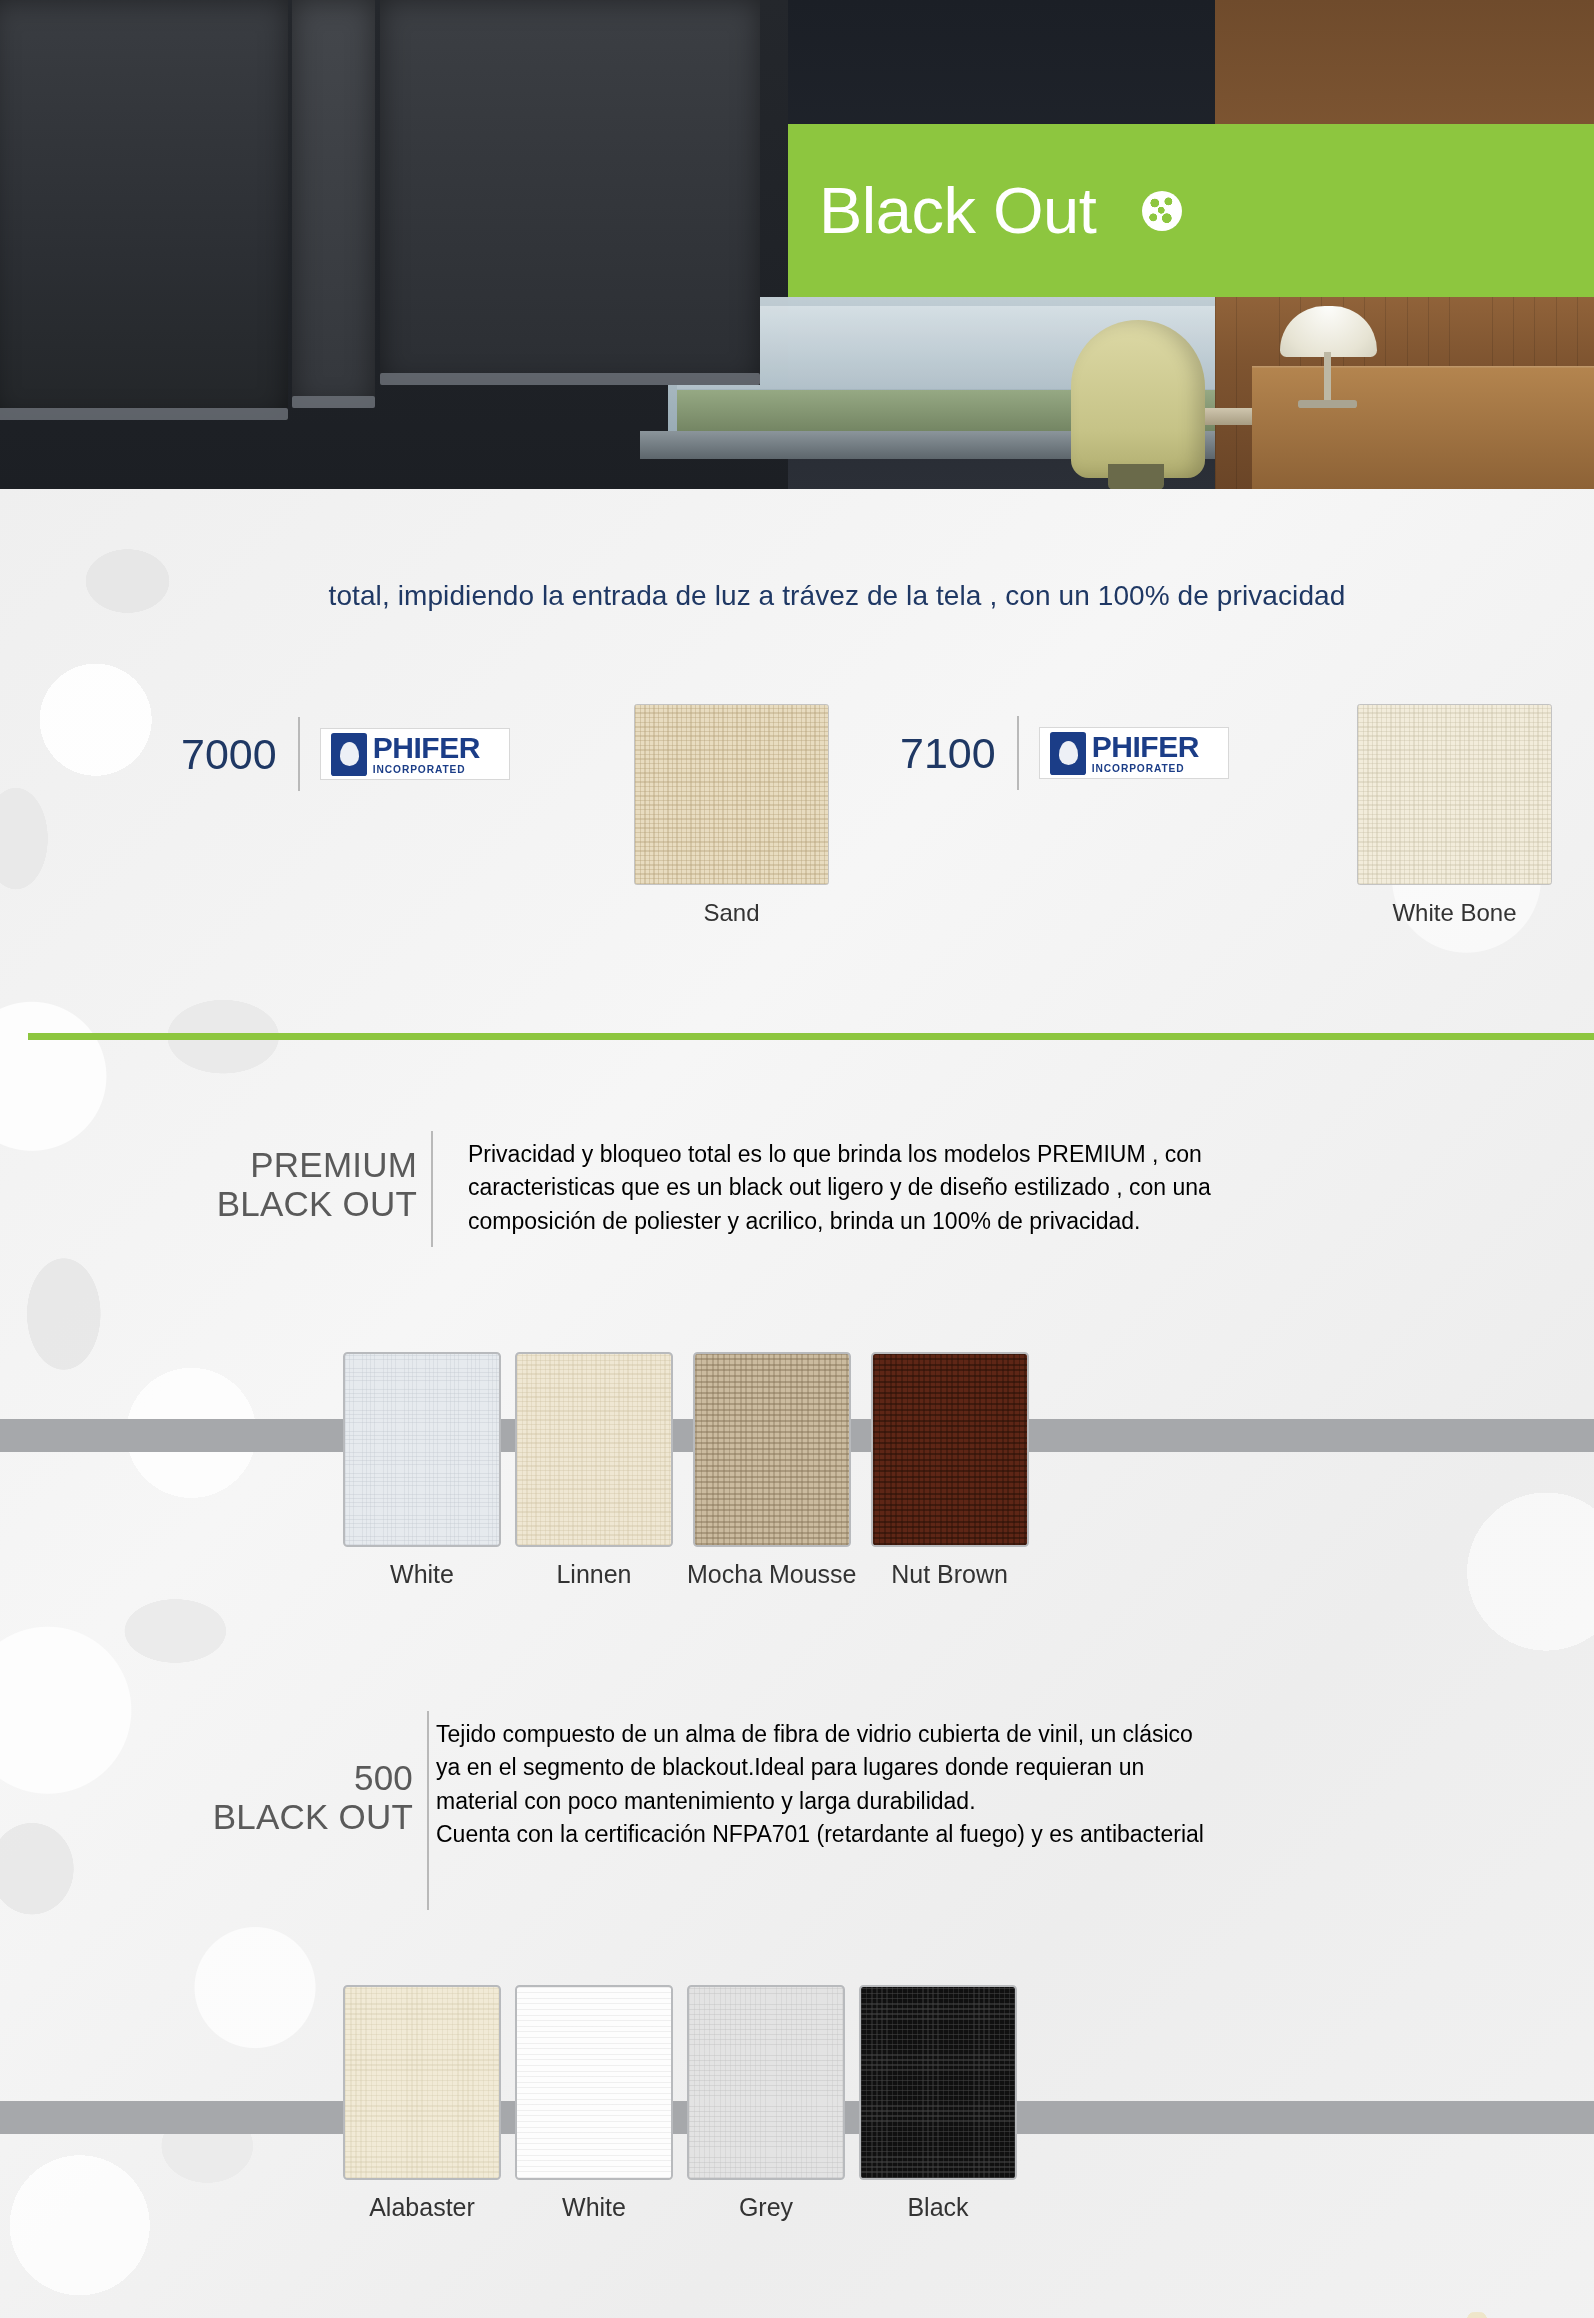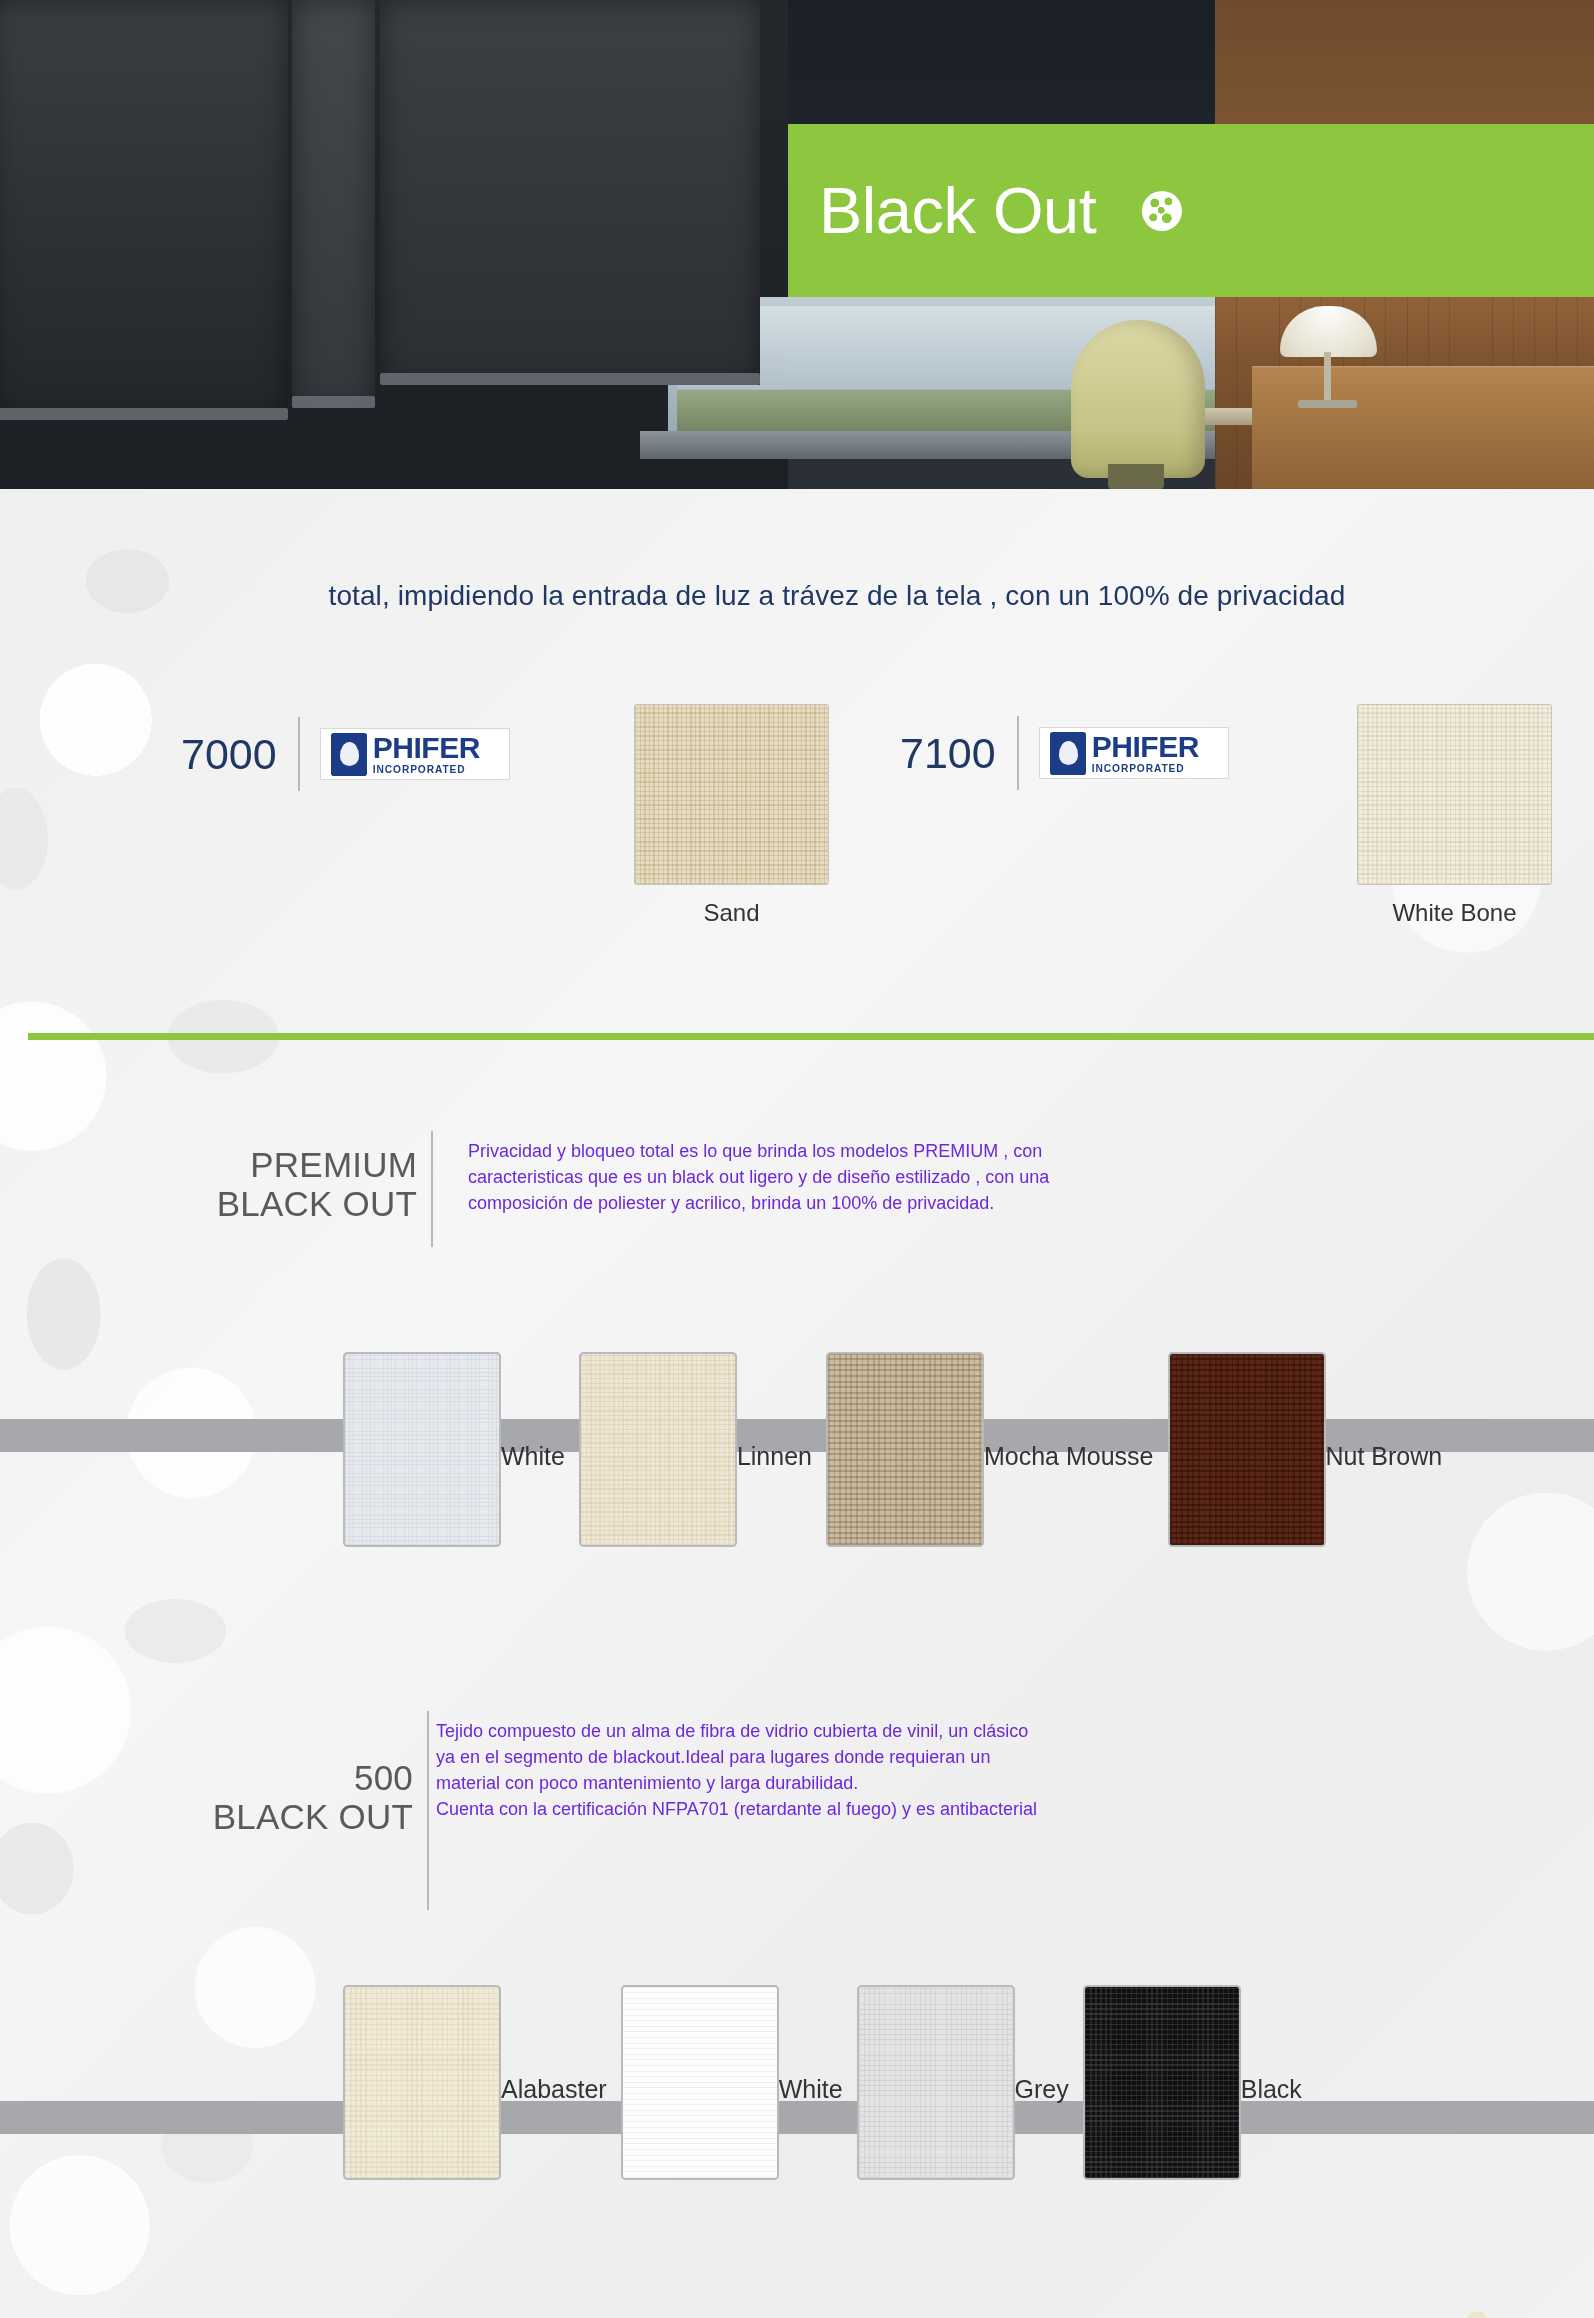--- a/index.html
+++ b/index.html
@@ -327,41 +327,41 @@
     line-height: 1.12;
     letter-spacing: 0.2px;
   }
   .sec-heading.premium { left: 102px; top: 1145px; width: 315px; }
   .sec-vline {
     position: absolute; width: 1.9px; background: #b9b9b9;
   }
   .sec-vline.premium { left: 431px; top: 1131px; height: 116px; }
   .sec-body {
     position: absolute;
-    color: #6d28d9;
-    font-size: 18px;
+    color: #000000;
+    font-size: 23px;
     line-height: 1.45;
   }
   .sec-body.premium { left: 468px; top: 1138px; width: 1099px; }
 
   
   .grey-band {
     position: absolute; left: 0; width: 1594px; height: 33px;
     background: #a6a8ab;
   }
   .grey-band.band1 { top: 1419px; }
   .grey-band.band2 { top: 2101px; }
 
   .swatch-grid {
     position: absolute; display: flex;
   }
   .swatch-grid.premium { left: 343px; top: 1352px; }
   .swatch-grid.b500 { left: 343px; top: 1985px; }
   .grid-item {
-    display: flex; align-items: center;
+    display: flex; flex-direction: column; align-items: center;
     margin-right: 14px;
   }
   .grid-item:last-child { margin-right: 0; }
   .grid-swatch {
     width: 158px; height: 195px;
     border: 2.3px solid #b8babd;
     border-radius: 4.6px;
     position: relative;
     z-index: 2;
   }

